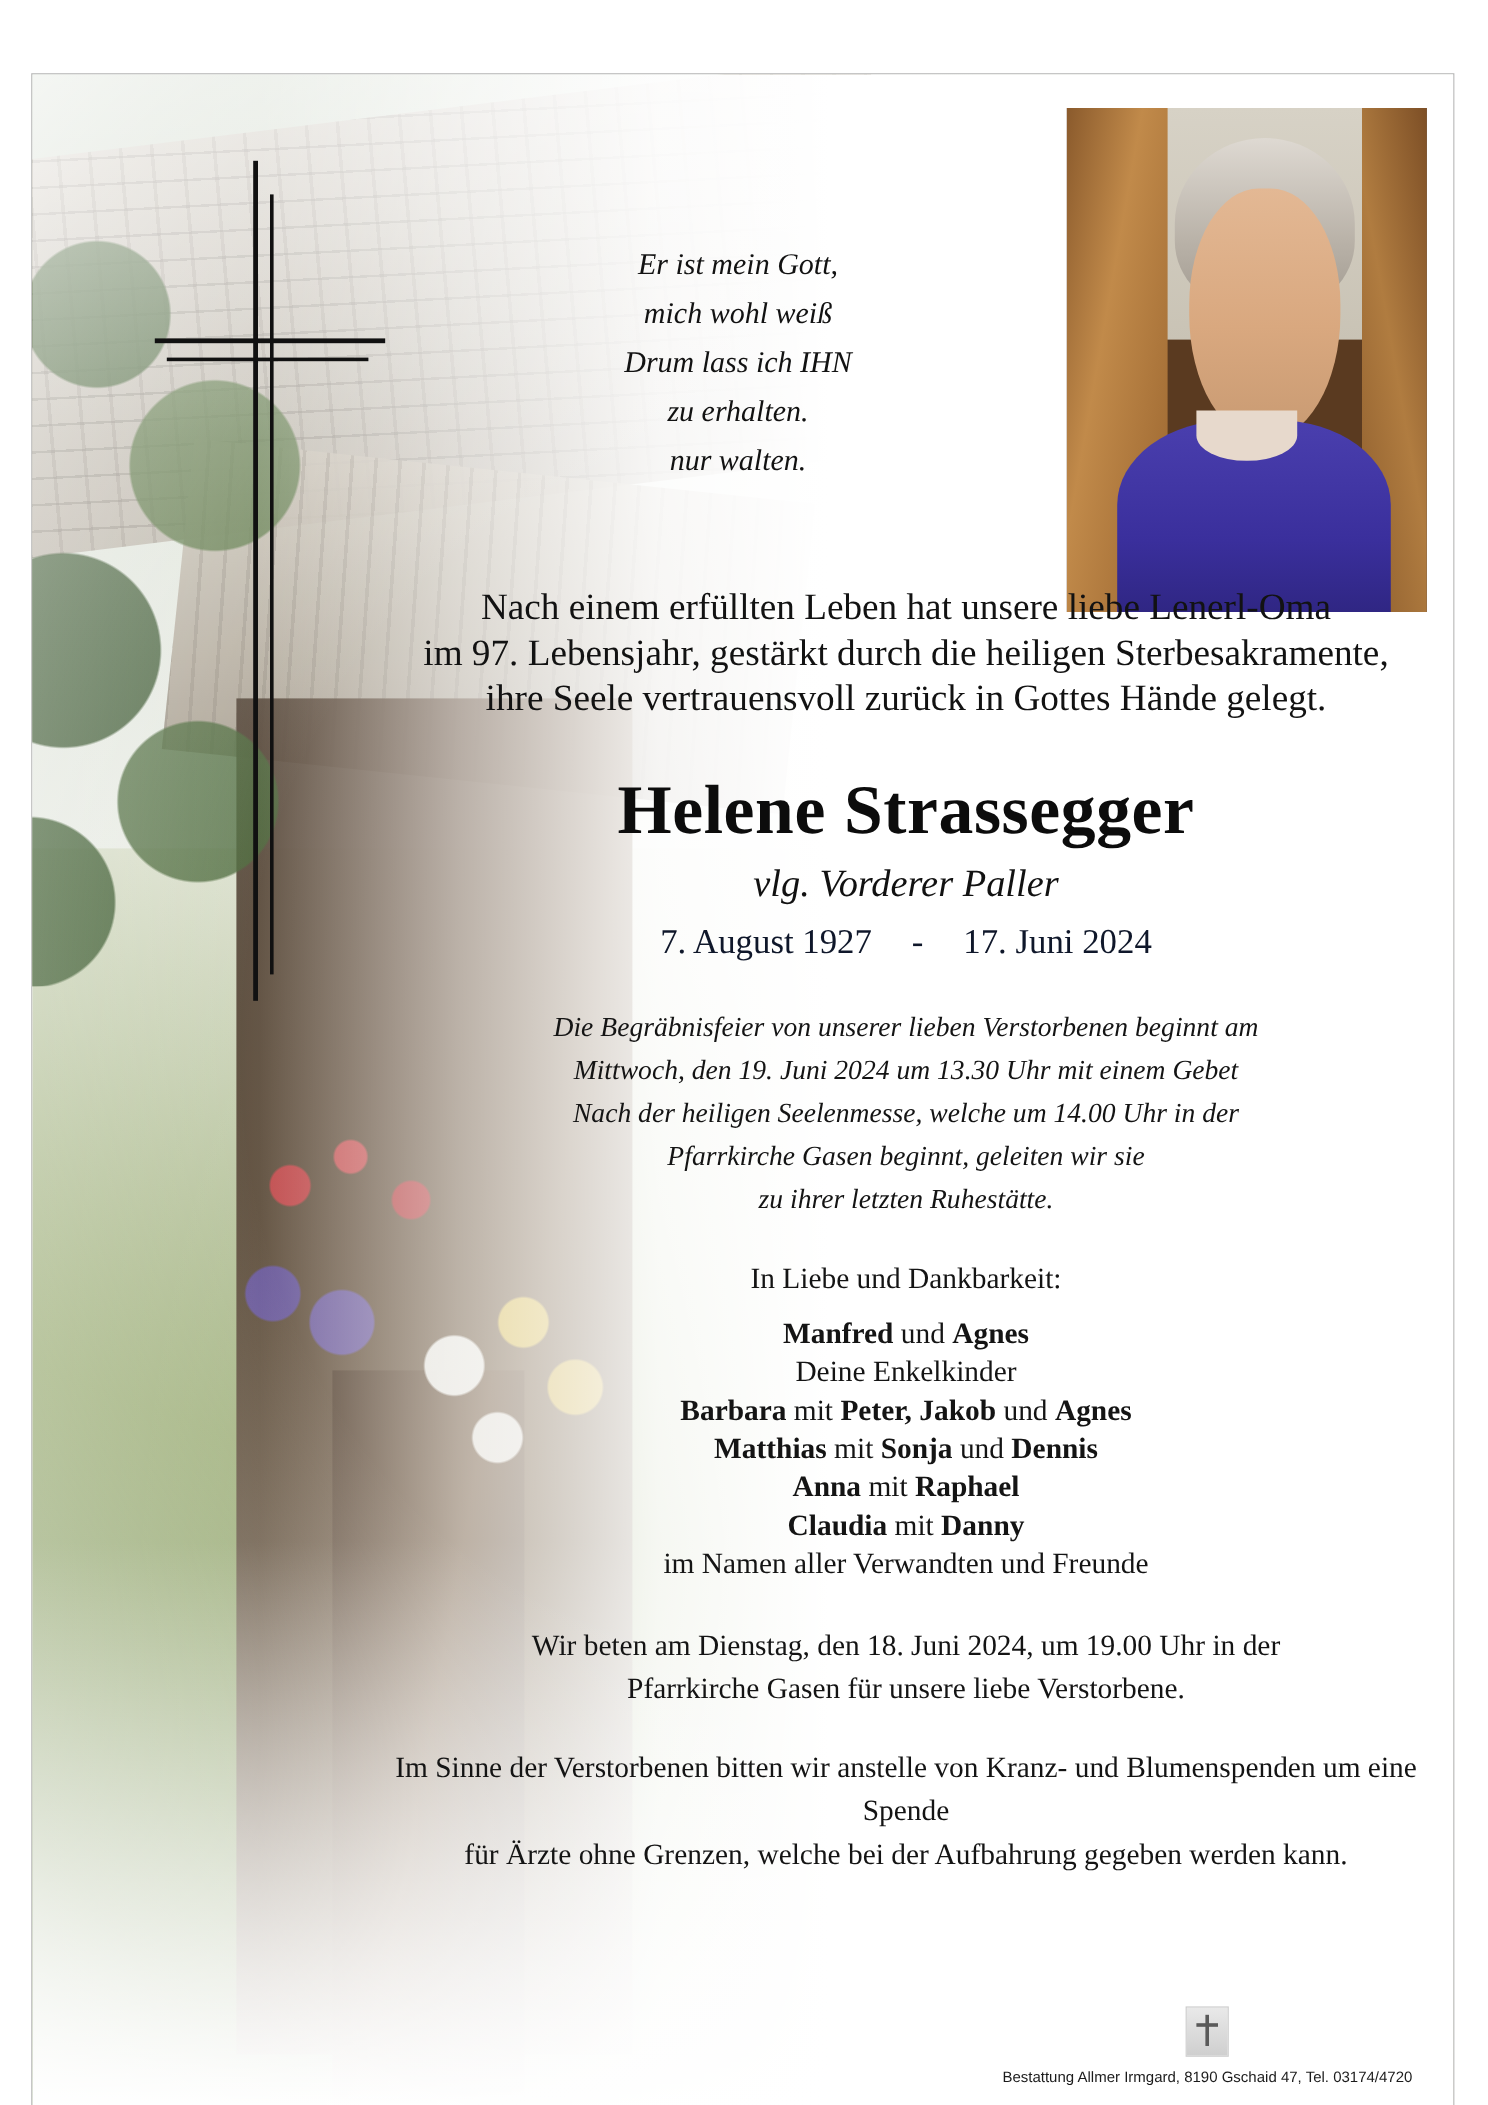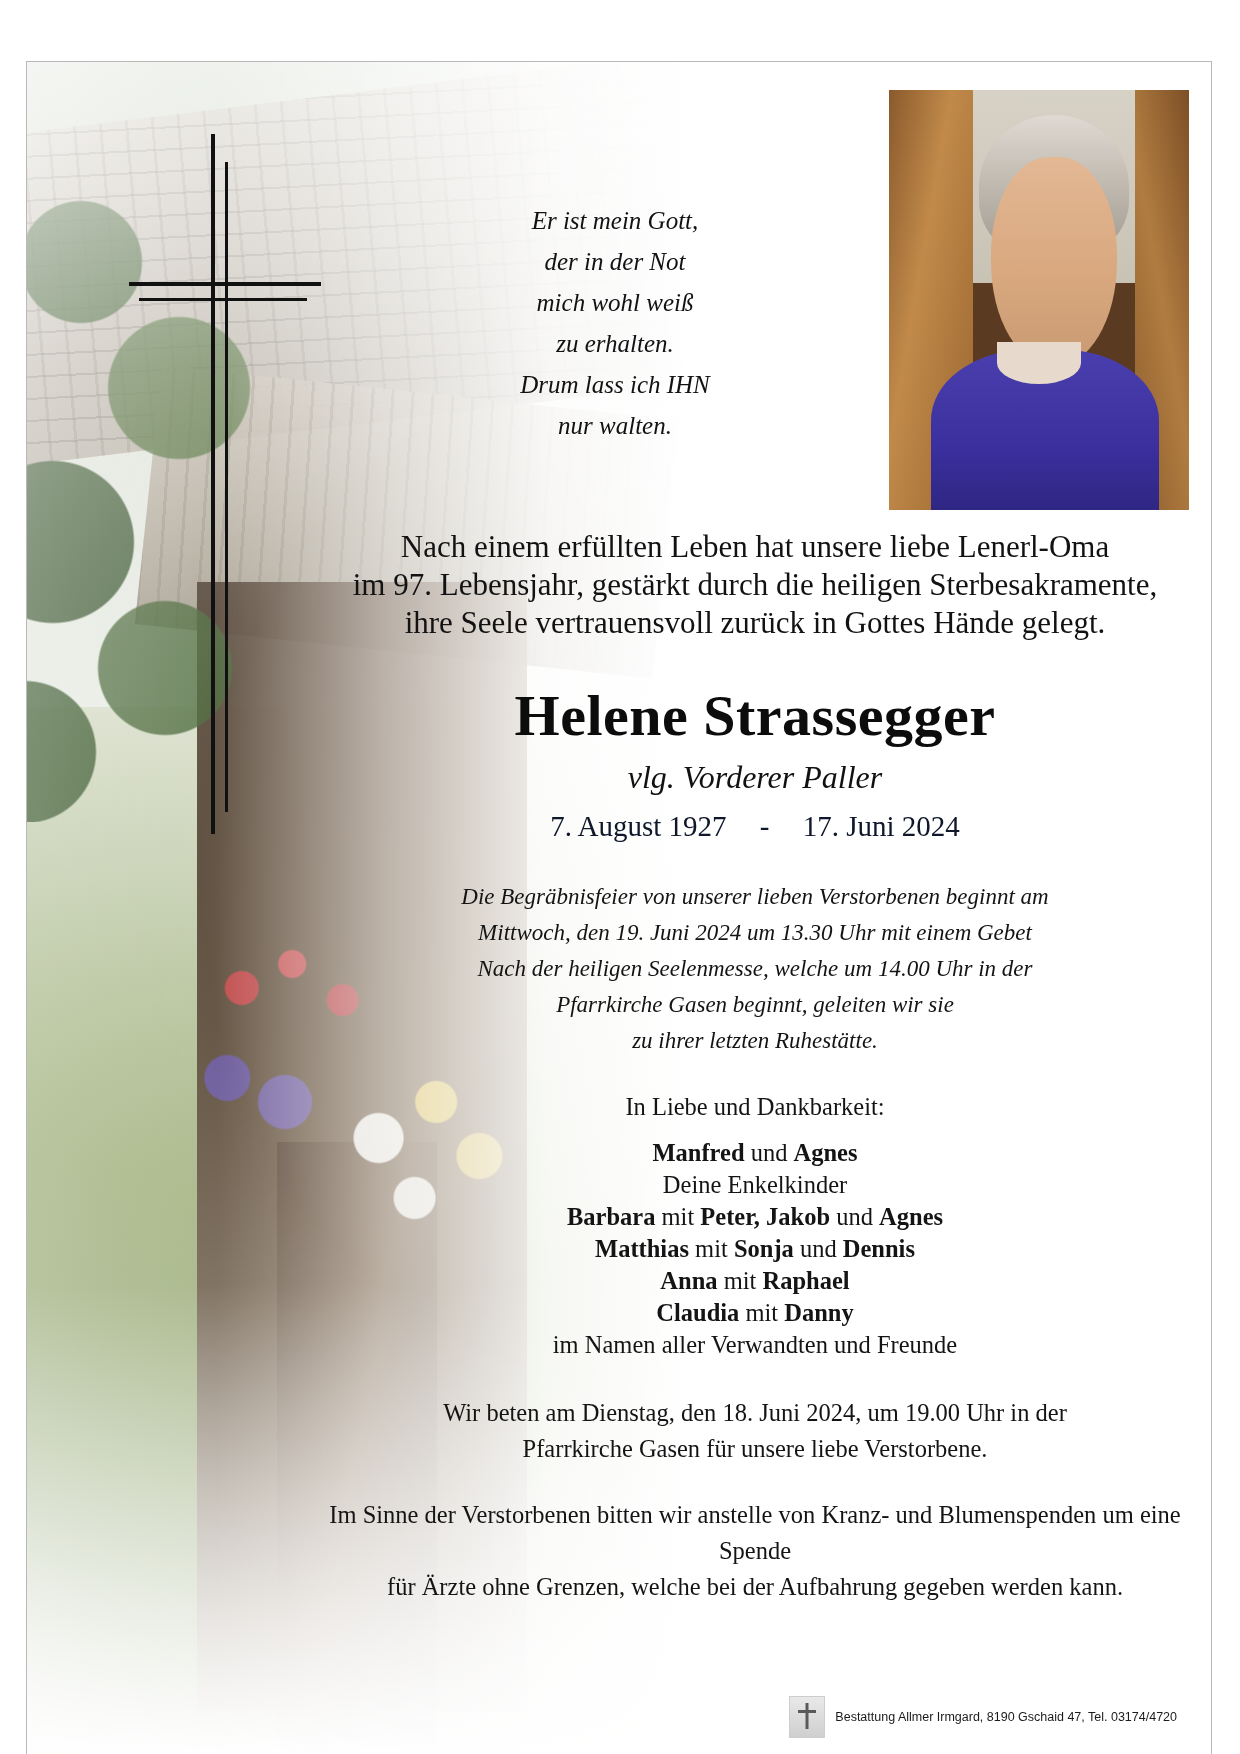--- a/index.html
+++ b/index.html
@@ -272,20 +272,21 @@
   .footer {
     position: absolute;
     right: 34px;
     bottom: 22px;
     display: flex;
     align-items: center;
     gap: 10px;
     font-family: "Liberation Sans", sans-serif;
     font-size: 12.5px;
     color: #1b1b1b;
+    flex-direction: column;
   }
   .footer .logo {
     width: 34px; height: 40px;
     background: linear-gradient(180deg, #e9e9e9 0%, #cfcfcf 100%);
     position: relative;
     border: 1px solid #cdcdcd;
   }
   .footer .logo::before {
     content: "";
     position: absolute; left: 50%; top: 6px;
@@ -332,24 +333,23 @@
       <div class="p-hair"></div>
       <div class="p-face"></div>
       <div class="p-body"></div>
       <div class="p-collar"></div>
     </div>
 
     <div class="content">
 
       <div class="verse">
         <div>Er ist mein Gott,</div>
-        <div>der in der Not</div>
         <div>mich wohl weiß</div>
+        <div>Drum lass ich IHN</div>
         <div>zu erhalten.</div>
-        <div>Drum lass ich IHN</div>
         <div>nur walten.</div>
       </div>
 
       <div class="intro">
         <div>Nach einem erfüllten Leben hat unsere liebe Lenerl-Oma</div>
         <div>im 97. Lebensjahr, gestärkt durch die heiligen Sterbesakramente,</div>
         <div>ihre Seele vertrauensvoll zurück in Gottes Hände gelegt.</div>
       </div>
 
       <div class="name">Helene Strassegger</div>

